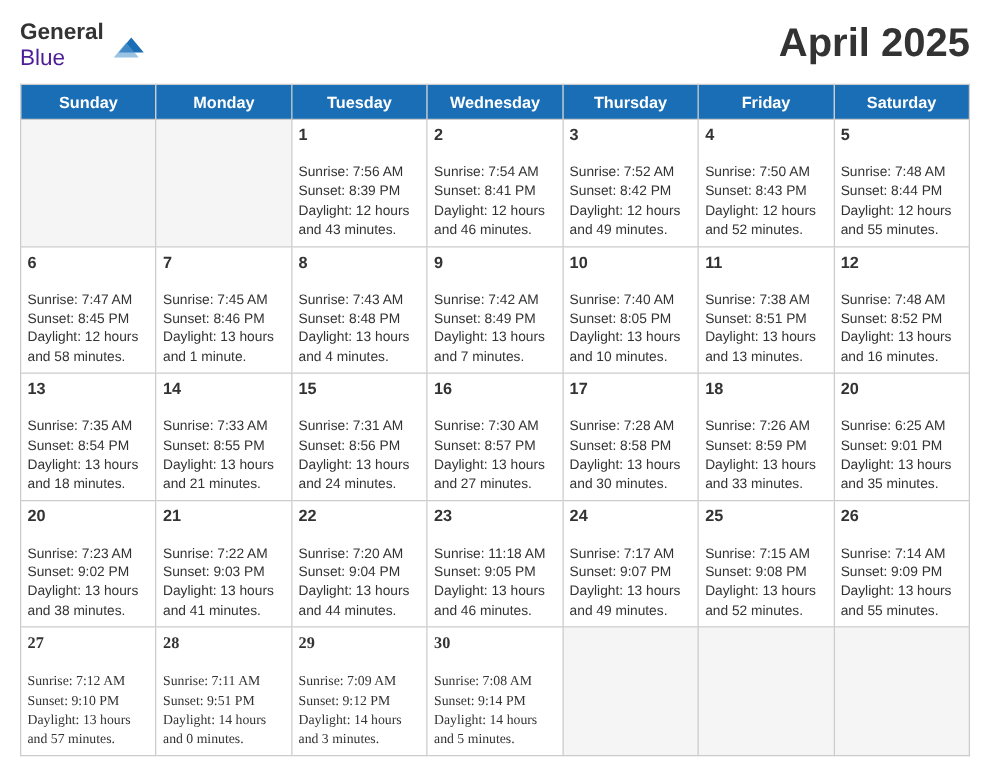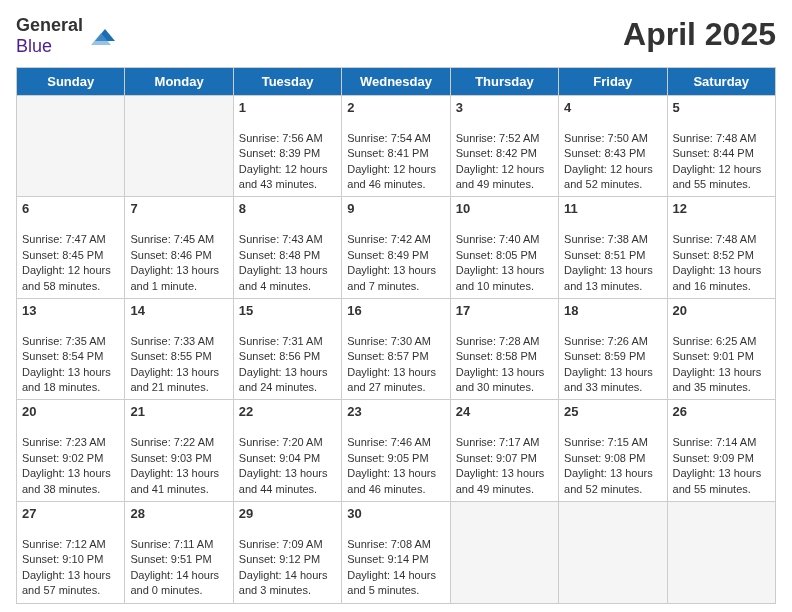--- a/index.html
+++ b/index.html
@@ -85,20 +85,21 @@
       line-height: 1.4;
       font-size: 11px;
       color: #333;
       margin-top: 16px;
     }
     .week-row td {
       height: 90px;
     }
     .last-row td {
       height: 80px;
+      font-family: Liberation Serif, serif;
     }
   </style>
 </head>
 <body>
 
 <div class="header">
   <div class="logo">
     <div>
       <span class="logo-text-general">General</span><br>
       <span class="logo-text-blue">Blue</span>
@@ -218,21 +219,21 @@
         <td>
           <span class="day-number">21</span>
           <div class="day-info"><span>Sunrise: 7:22 AM</span><br><span>Sunset: 9:03 PM</span><br><span>Daylight: 13 hours and 41 minutes.</span></div>
         </td>
         <td>
           <span class="day-number">22</span>
           <div class="day-info"><span>Sunrise: 7:20 AM</span><br><span>Sunset: 9:04 PM</span><br><span>Daylight: 13 hours and 44 minutes.</span></div>
         </td>
         <td>
           <span class="day-number">23</span>
-          <div class="day-info"><span>Sunrise: 7:46 AM</span><br><span>Sunset: 9:05 PM</span><br><span>Daylight: 13 hours and 46 minutes.</span></div>
+          <div class="day-info"><span>Sunrise: 11:18 AM</span><br><span>Sunset: 9:05 PM</span><br><span>Daylight: 13 hours and 46 minutes.</span></div>
         </td>
         <td>
           <span class="day-number">24</span>
           <div class="day-info"><span>Sunrise: 7:17 AM</span><br><span>Sunset: 9:07 PM</span><br><span>Daylight: 13 hours and 49 minutes.</span></div>
         </td>
         <td>
           <span class="day-number">25</span>
           <div class="day-info"><span>Sunrise: 7:15 AM</span><br><span>Sunset: 9:08 PM</span><br><span>Daylight: 13 hours and 52 minutes.</span></div>
         </td>
         <td>

